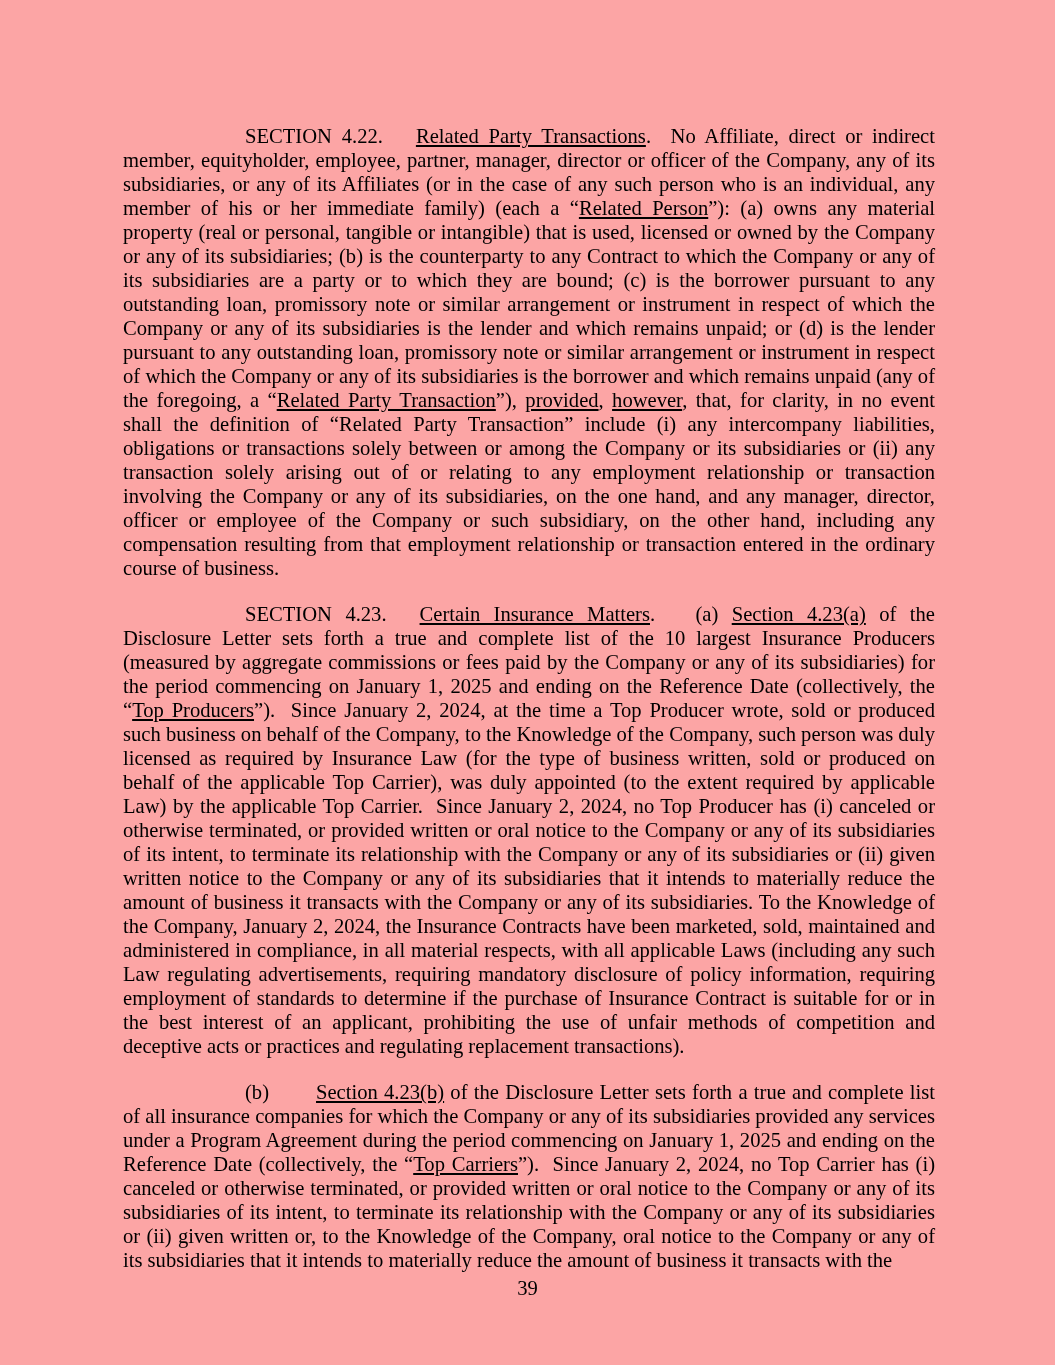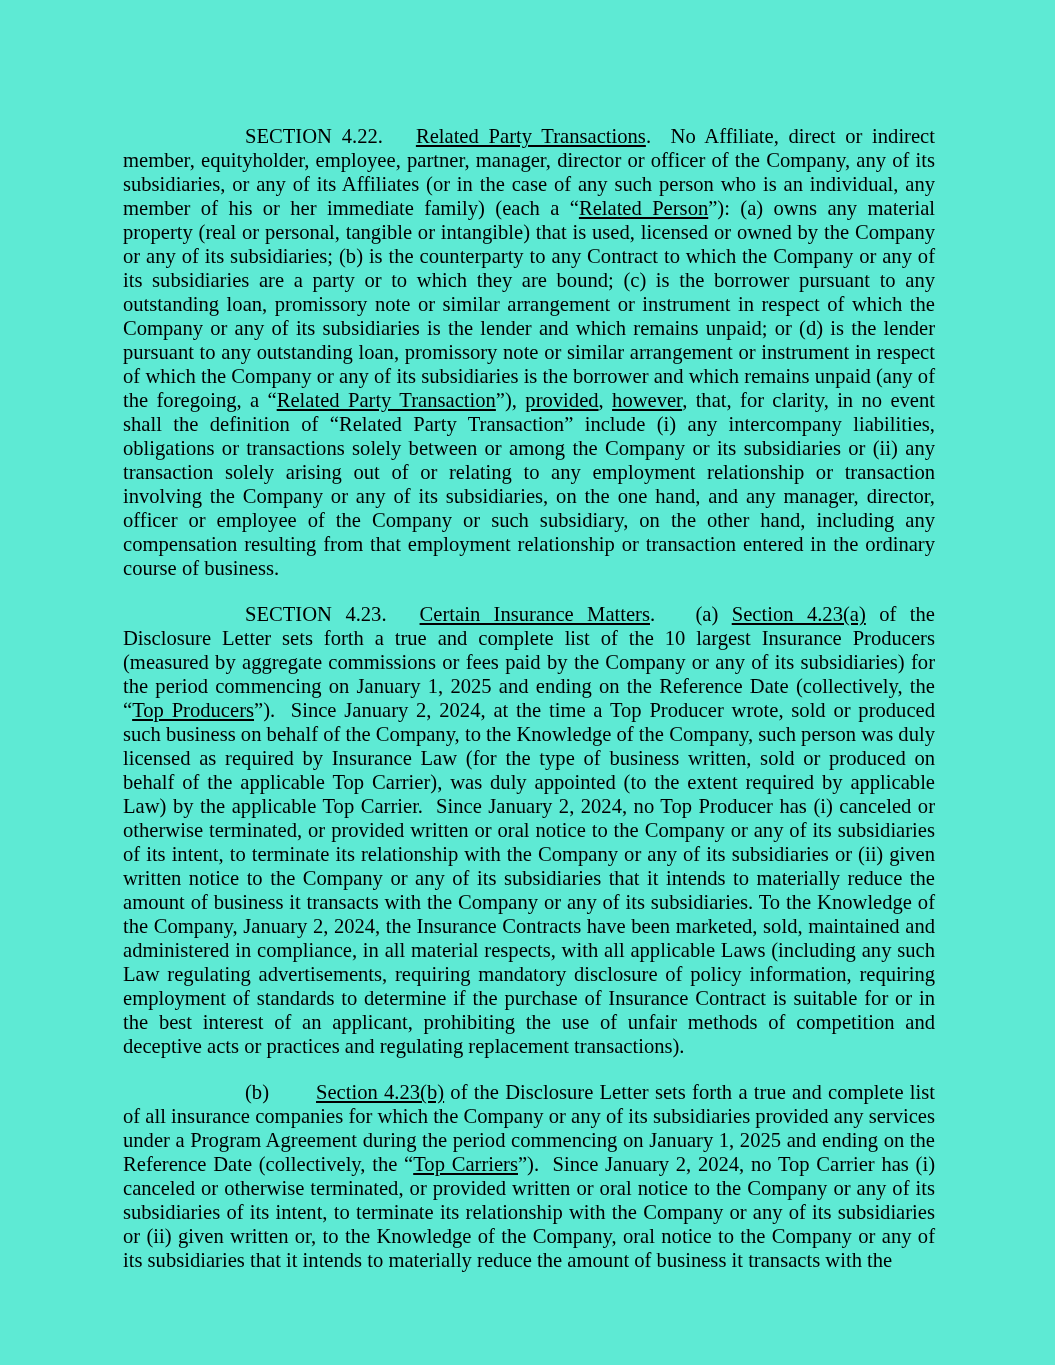--- a/index.html
+++ b/index.html
@@ -1,21 +1,21 @@
 <!DOCTYPE html>
 <html><head>
 <meta charset="utf-8">
 <style>
   * { box-sizing: border-box; }
   html, body { margin: 0; padding: 0; background: #ffffff; }
   .page {
     position: relative;
     width: 1055px;
     height: 1365px;
-    background: #5eead4;
+    background: #fca5a5;
     color: #000000;
     font-family: "Liberation Serif", "DejaVu Serif", serif;
     overflow: hidden;
   }
   .content {
     position: absolute;
     left: 123px;
     top: 124px;
     width: 812px;
     font-size: 20.6px;
@@ -41,13 +41,14 @@
 </style>
 </head>
 <body>
 
 <div class="page">
   <div class="content">
     <p class="para"><span>SECTION 4.22.</span><span class="tab"></span><span class="underline">Related Party Transactions</span><span>.&nbsp; No Affiliate, direct or indirect member, equityholder, employee, partner, manager, director or officer of the Company, any of its subsidiaries, or any of its Affiliates (or in the case of any such person who is an individual, any member of his or her immediate family) (each a “</span><span class="underline">Related Person</span><span>”): (a) owns any material property (real or personal, tangible or intangible) that is used, licensed or owned by the Company or any of its subsidiaries; (b) is the counterparty to any Contract to which the Company or any of its subsidiaries are a party or to which they are bound; (c) is the borrower pursuant to any outstanding loan, promissory note or similar arrangement or instrument in respect of which the Company or any of its subsidiaries is the lender and which remains unpaid; or (d) is the lender pursuant to any outstanding loan, promissory note or similar arrangement or instrument in respect of which the Company or any of its subsidiaries is the borrower and which remains unpaid (any of the foregoing, a “</span><span class="underline">Related Party Transaction</span><span>”), </span><span class="underline">provided</span><span>, </span><span class="underline">however</span><span>, that, for clarity, in no event shall the definition of “Related Party Transaction” include (i) any intercompany liabilities, obligations or transactions solely between or among the Company or its subsidiaries or (ii) any transaction solely arising out of or relating to any employment relationship or transaction involving the Company or any of its subsidiaries, on the one hand, and any manager, director, officer or employee of the Company or such subsidiary, on the other hand, including any compensation resulting from that employment relationship or transaction entered in the ordinary course of business.</span></p>
     <p class="para"><span>SECTION 4.23.</span><span class="tab"></span><span class="underline">Certain Insurance Matters</span><span>.&nbsp;&nbsp; (a) </span><span class="underline">Section 4.23(a)</span><span> of the Disclosure Letter sets forth a true and complete list of the 10 largest Insurance Producers (measured by aggregate commissions or fees paid by the Company or any of its subsidiaries) for the period commencing on January 1, 2025 and ending on the Reference Date (collectively, the “</span><span class="underline">Top Producers</span><span>”).&nbsp; Since January 2, 2024, at the time a Top Producer wrote, sold or produced such business on behalf of the Company, to the Knowledge of the Company, such person was duly licensed as required by Insurance Law (for the type of business written, sold or produced on behalf of the applicable Top Carrier), was duly appointed (to the extent required by applicable Law) by the applicable Top Carrier.&nbsp; Since January 2, 2024, no Top Producer has (i) canceled or otherwise terminated, or provided written or oral notice to the Company or any of its subsidiaries of its intent, to terminate its relationship with the Company or any of its subsidiaries or (ii) given written notice to the Company or any of its subsidiaries that it intends to materially reduce the amount of business it transacts with the Company or any of its subsidiaries. To the Knowledge of the Company, January 2, 2024, the Insurance Contracts have been marketed, sold, maintained and administered in compliance, in all material respects, with all applicable Laws (including any such Law regulating advertisements, requiring mandatory disclosure of policy information, requiring employment of standards to determine if the purchase of Insurance Contract is suitable for or in the best interest of an applicant, prohibiting the use of unfair methods of competition and deceptive acts or practices and regulating replacement transactions).</span></p>
     <p class="para para-b"><span>(b)</span><span class="tab"></span><span class="underline">Section 4.23(b)</span><span> of the Disclosure Letter sets forth a true and complete list of all insurance companies for which the Company or any of its subsidiaries provided any services under a Program Agreement during the period commencing on January 1, 2025 and ending on the Reference Date (collectively, the “</span><span class="underline">Top Carriers</span><span>”).&nbsp; Since January 2, 2024, no Top Carrier has (i) canceled or otherwise terminated, or provided written or oral notice to the Company or any of its subsidiaries of its intent, to terminate its relationship with the Company or any of its subsidiaries or (ii) given written or, to the Knowledge of the Company, oral notice to the Company or any of its subsidiaries that it intends to materially reduce the amount of business it transacts with the</span></p>
   </div>
+  <div class="page-number">39</div>
 </div>
 
 </body></html>

